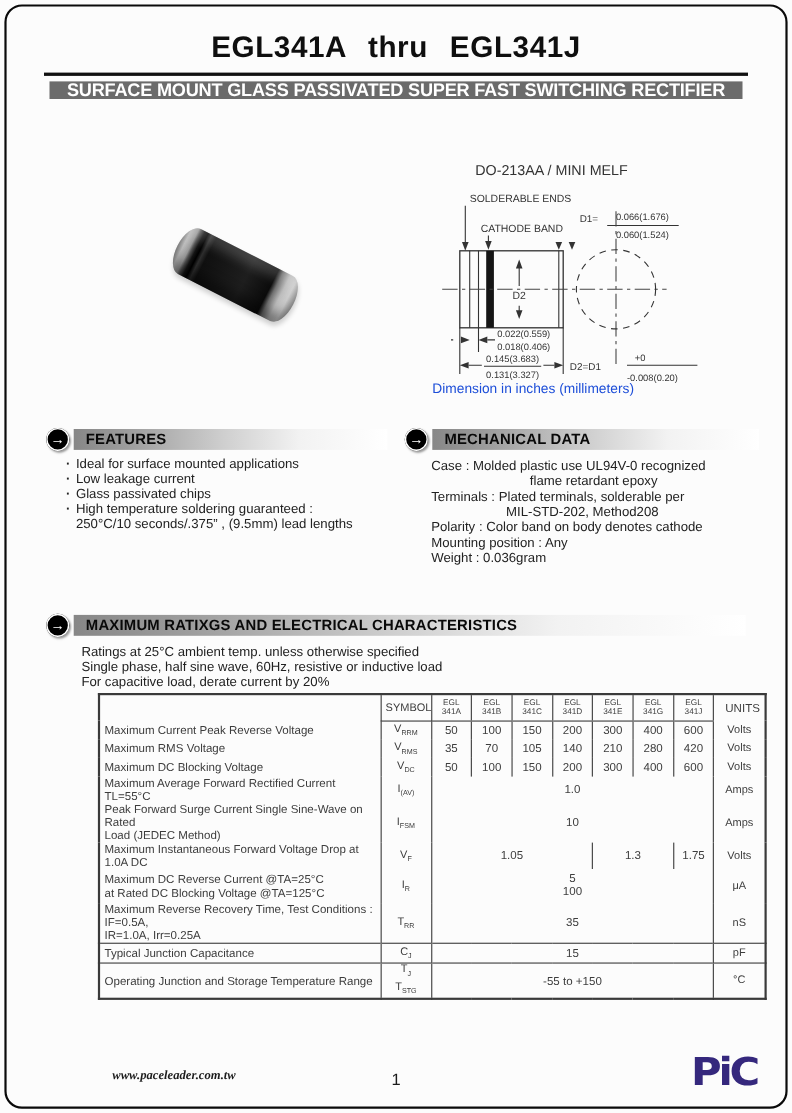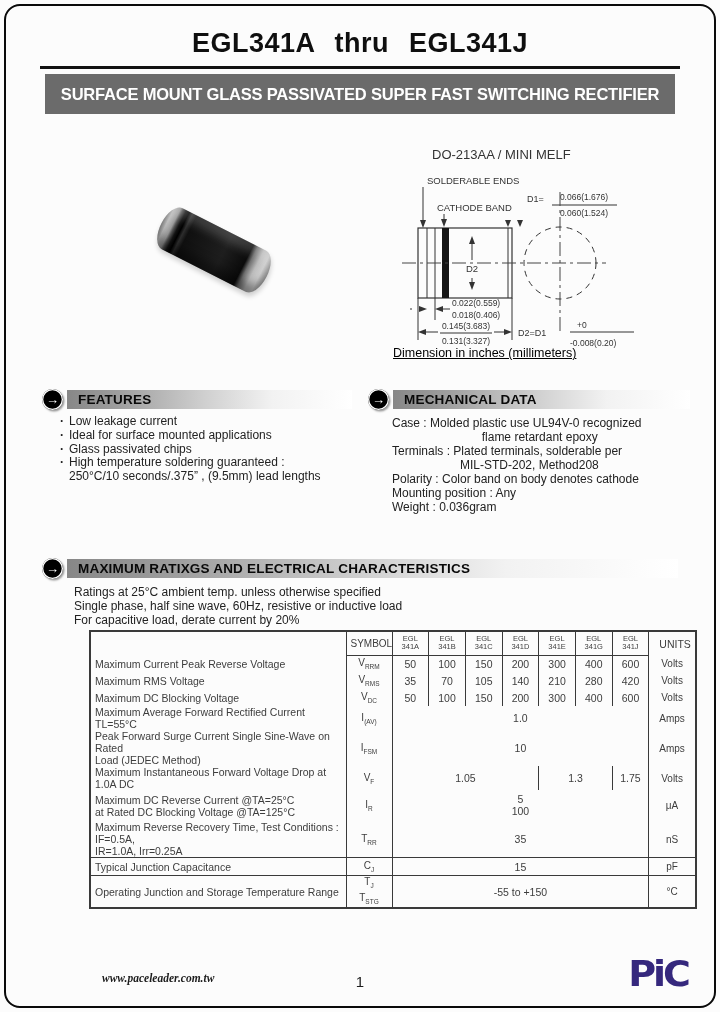--- a/index.html
+++ b/index.html
@@ -8,39 +8,39 @@
     background:#fcfcfc;color:#2e2e2e;
     font-family:"Liberation Sans","DejaVu Sans",sans-serif;
   }
   .frame{position:absolute;left:4px;top:4px;right:4px;bottom:4px;
     border:2.5px solid #0a0a0a;border-radius:16px;pointer-events:none;}
 
   
   .title{position:absolute;top:28px;left:0;width:100%;text-align:center;
     font-size:27px;font-weight:bold;color:#0f0f0f;letter-spacing:.5px;word-spacing:12px;}
   .title-rule{position:absolute;top:66px;left:40px;width:640px;height:2.5px;background:#111;}
-  .banner{position:absolute;top:74px;left:45px;width:630px;height:40px;background:#6b6b6b;
+  .banner{position:absolute;top:74px;left:45px;width:630px;height:16px;background:#6b6b6b;
     color:#fff;font-weight:bold;font-size:16.5px;letter-spacing:-.2px;
     display:flex;align-items:center;justify-content:center;white-space:nowrap;}
 
   
   .photo{position:absolute;left:145px;top:195px;width:140px;height:112px;}
   .cyl{position:absolute;left:10px;top:32px;width:118px;height:46px;border-radius:12px/23px;
     transform:rotate(27deg);
     background:linear-gradient(90deg,
       #8f8f8f 0%,#c9c9c9 4%,#9a9a9a 9%,
       #555 11%,#141414 14%,#000 17%,#2d2d2d 20%,
       #101010 24%,#1e1e1e 58%,#0b0b0b 78%,
       #707070 82%,#bcbcbc 88%,#d2d2d2 94%,#9c9c9c 100%);
     box-shadow:inset 0 9px 10px rgba(255,255,255,.18), inset 0 -9px 10px rgba(0,0,0,.4), 2px 3px 5px rgba(0,0,0,.18);}
 
   
   .drawing{position:absolute;left:396px;top:140px;width:314px;height:224px;}
   .drawing text{fill:#333;font-family:"Liberation Sans",sans-serif;}
-  .dim-note{position:absolute;left:393px;top:346px;font-size:12.5px;color:#000000;text-decoration:underline;}
+  .dim-note{position:absolute;left:393px;top:346px;font-size:12.5px;color:#1d4ed8;}
 
   
   .sec{position:absolute;display:flex;align-items:center;gap:4px;}
   .sec-icon{width:21px;height:21px;border-radius:50%;background:#000;color:#fff;flex:none;
     font-size:13px;font-weight:bold;line-height:21px;text-align:center;
     box-shadow:inset 0 0 0 1.3px #fff, 1.5px 1.5px 2px rgba(0,0,0,.4);}
   .sec-band{flex:1;height:19px;display:flex;align-items:center;
     background:linear-gradient(90deg,#878787 0,#9e9e9e 18%,#cfcfcf 48%,#f2f2f2 72%,#fff 100%);}
   .sec-title{font-weight:bold;font-size:13.5px;color:#090909;padding-left:11px;letter-spacing:.2px;white-space:nowrap;}
 
@@ -143,22 +143,22 @@
 </svg>
 <div class="dim-note">Dimension in inches (millimeters)</div>
 
 <div class="sec" style="left:42px;top:389px;width:310px;">
   <span class="sec-icon">→</span>
   <span class="sec-band">
     <span class="sec-title">FEATURES</span>
   </span>
 </div>
 <ul class="features-list">
+  <li class="b">Ideal for surface mounted applications</li>
   <li class="b">Low leakage current</li>
-  <li class="b">Ideal for surface mounted applications</li>
   <li class="b">Glass passivated chips</li>
   <li class="b">High temperature soldering guaranteed :</li>
   <li class="cont">250°C/10 seconds/.375” , (9.5mm) lead lengths</li>
 </ul>
 
 <div class="sec" style="left:368px;top:389px;width:322px;">
   <span class="sec-icon">→</span>
   <span class="sec-band">
     <span class="sec-title">MECHANICAL DATA</span>
   </span>

